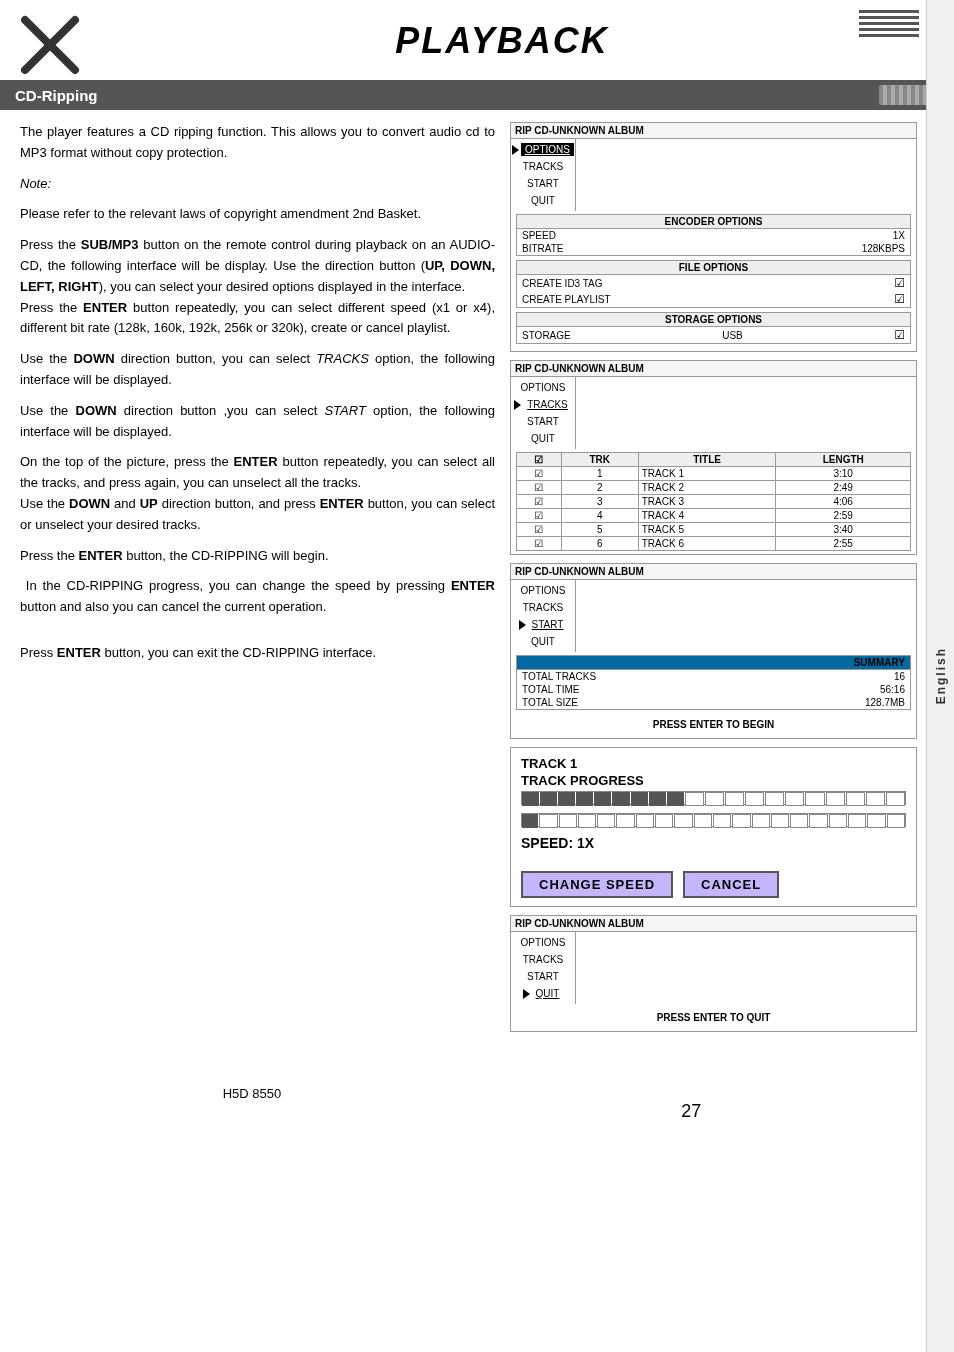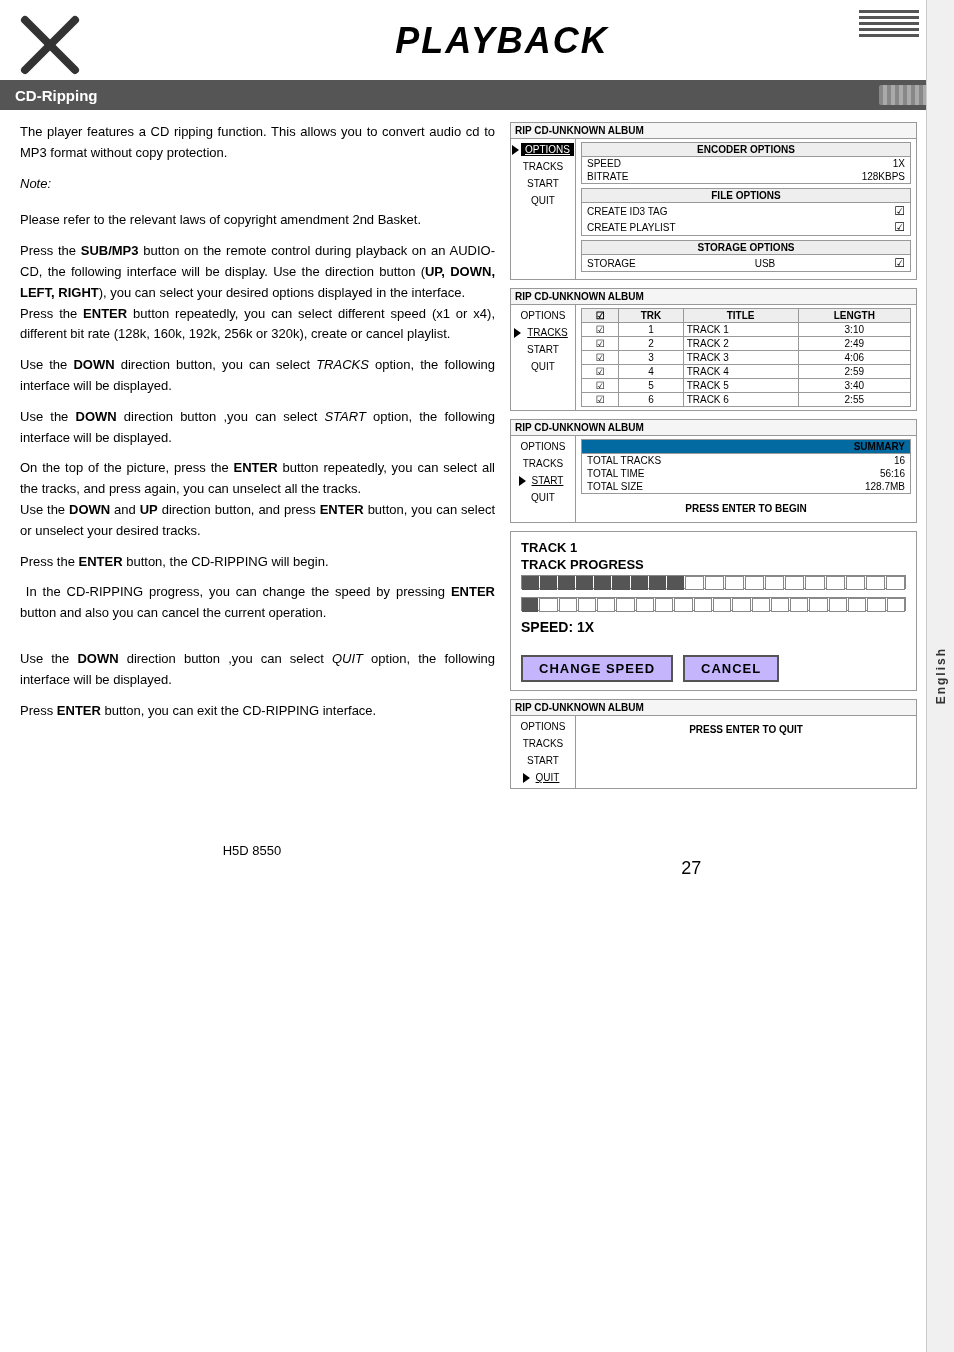--- a/index.html
+++ b/index.html
@@ -113,38 +113,39 @@
       font-size: 13px;
       line-height: 1.6;
       text-align: justify;
       margin-bottom: 10px;
     }
     .body-text b {
       font-weight: bold;
     }
     .note-text {
       font-style: italic;
-      margin-bottom: 16px;
+      margin-bottom: 10px;
     }
 
     
     .ui-panel {
       border: 1px solid #999;
       margin-bottom: 8px;
       font-size: 11px;
     }
     .panel-title {
       font-size: 10px;
       font-weight: bold;
       padding: 2px 4px;
       border-bottom: 1px solid #999;
       background: #f5f5f5;
     }
     .panel-body {
       display: flex;
+      flex-direction: column;
     }
     .panel-menu {
       width: 65px;
       border-right: 1px solid #999;
       padding: 4px 0;
       display: flex;
       flex-direction: column;
       align-items: center;
       gap: 4px;
       font-size: 10px;
@@ -408,23 +409,20 @@
 
     <p class="body-text">
       Press the <b>ENTER</b> button, the CD-RIPPING will begin.
     </p>
 
     <p class="body-text">
       &nbsp;In the CD-RIPPING progress, you can change the speed by pressing <b>ENTER</b> button and also you can cancel the current operation.
     </p>
     <br>
 
-    <p class="body-text">
-      Use the <b>DOWN</b> direction button ,you can select <i>QUIT</i> option, the following interface will be displayed.
-    </p>
 
     <p class="body-text">
       Press <b>ENTER</b> button, you can exit the CD-RIPPING interface.
     </p>
 
   </div>
 
   <div class="right-column">
 
     <div class="ui-panel">

